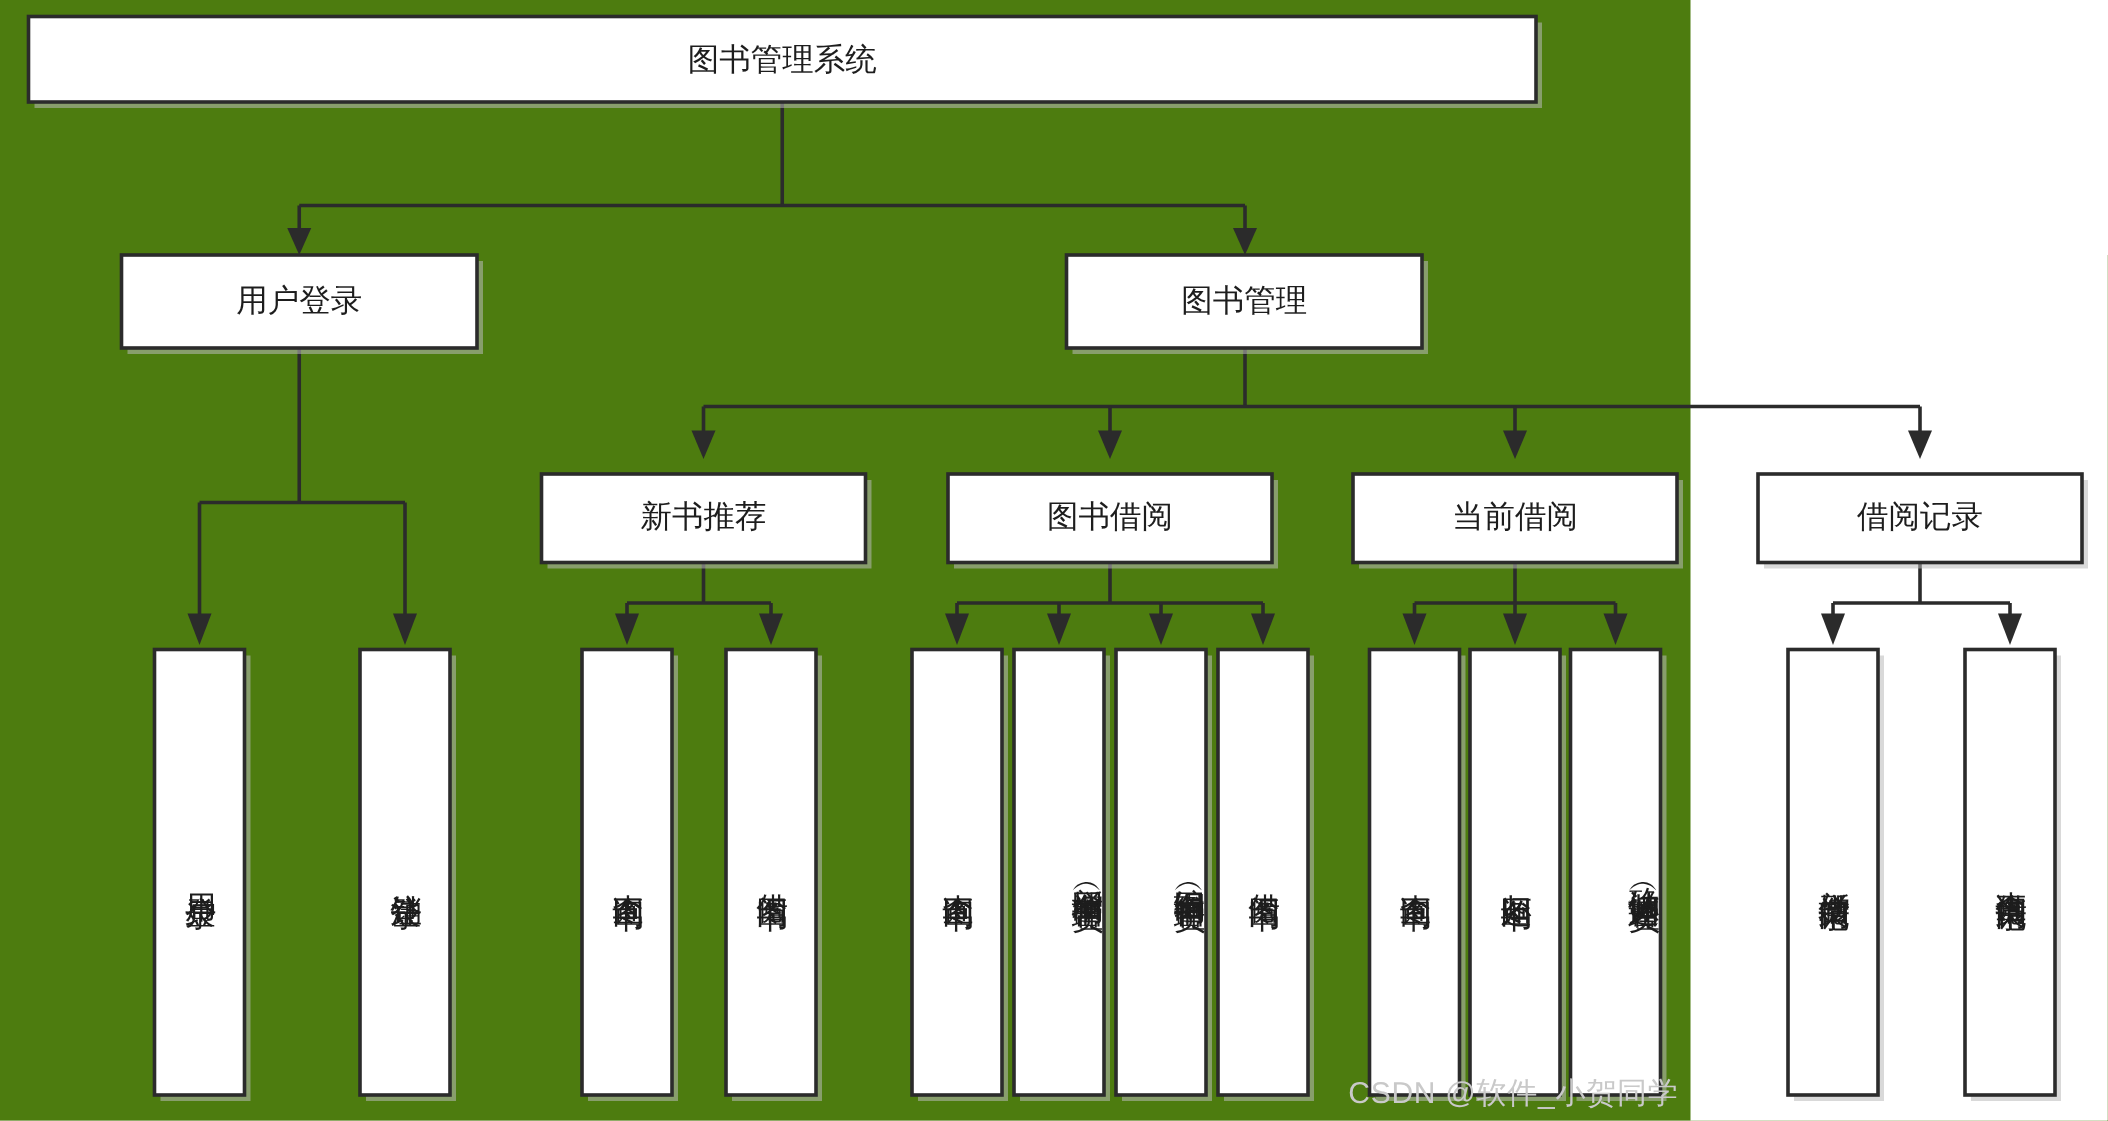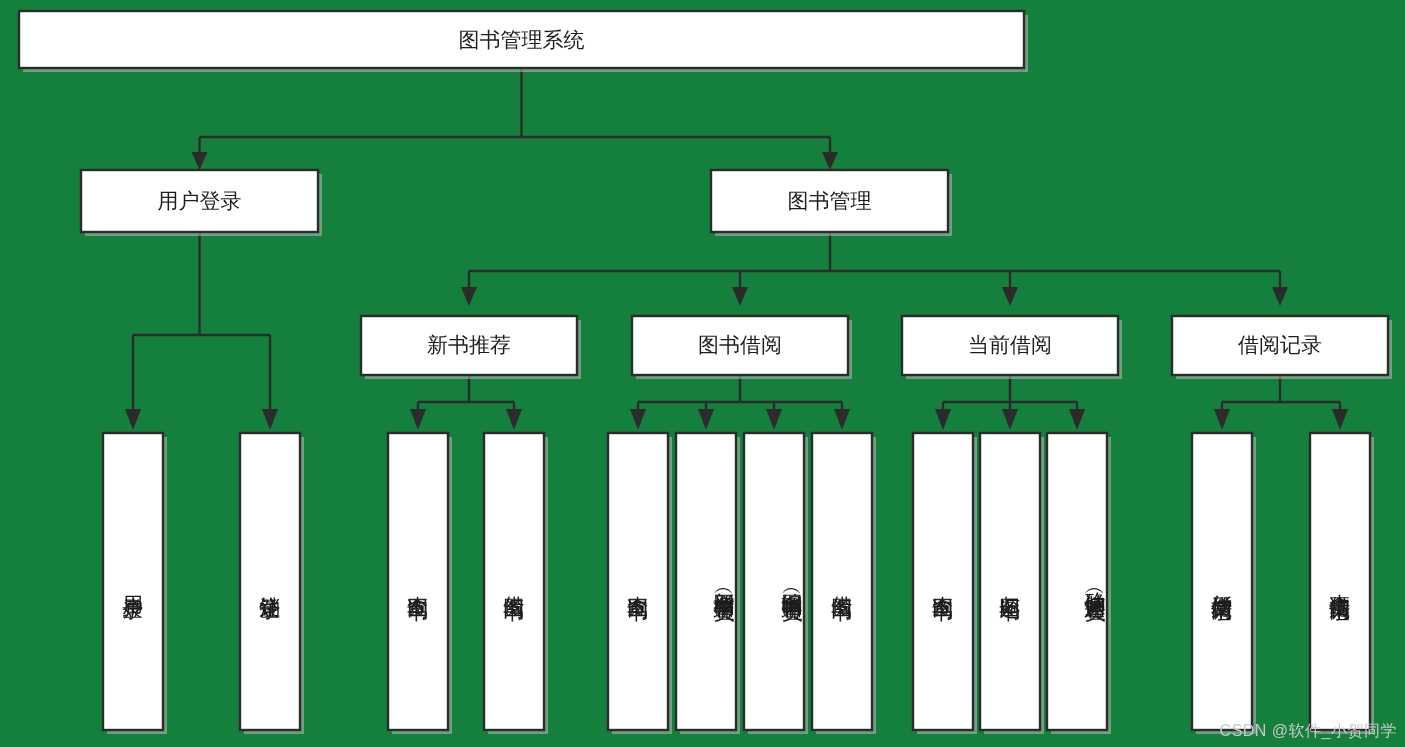--- a/index.html
+++ b/index.html
@@ -8,23 +8,23 @@
     background: #ffffff;
   }
   body {
     width: 1405px;
     height: 747px;
     font-family: "Liberation Sans", "DejaVu Sans", sans-serif;
     overflow: hidden;
   }
   #diagram-root {
     position: relative;
-    width: 1405px;
+    width: 1127px;
     height: 747px;
-    background: #15803d;
+    background: #4d7c0f;
   }
   svg.diagram-canvas {
     position: absolute;
     left: 0;
     top: 0;
     width: 1405px;
     height: 747px;
   }
   .node-box {
     fill: #ffffff;
@@ -64,21 +64,21 @@
     align-items: center;
     justify-content: center;
     white-space: nowrap;
     pointer-events: none;
   }
   .watermark {
     position: absolute;
     right: 8px;
     bottom: 5px;
     font-family: "Liberation Sans", "DejaVu Sans", sans-serif;
-    font-size: 16px;
+    font-size: 20px;
     color: #c9c9c9;
     letter-spacing: 0.5px;
     user-select: none;
   }
 </style>
 </head>
 <body>
 
 <div id="diagram-root">
 

